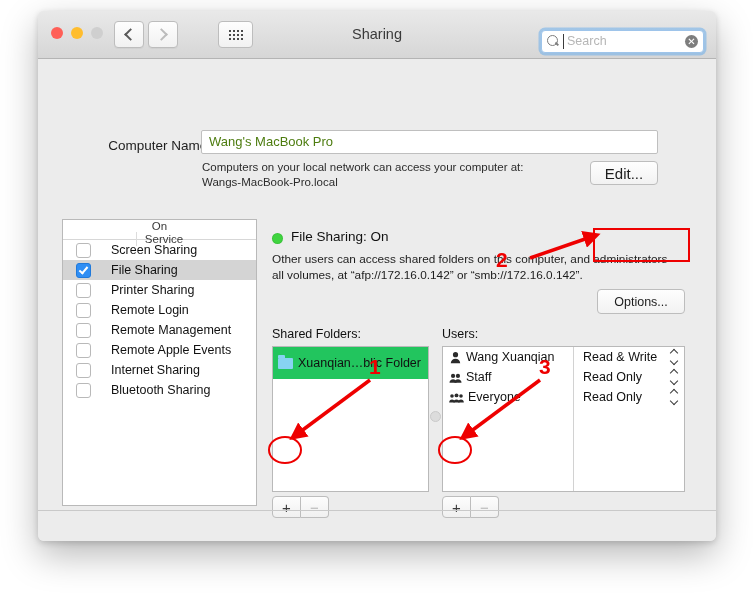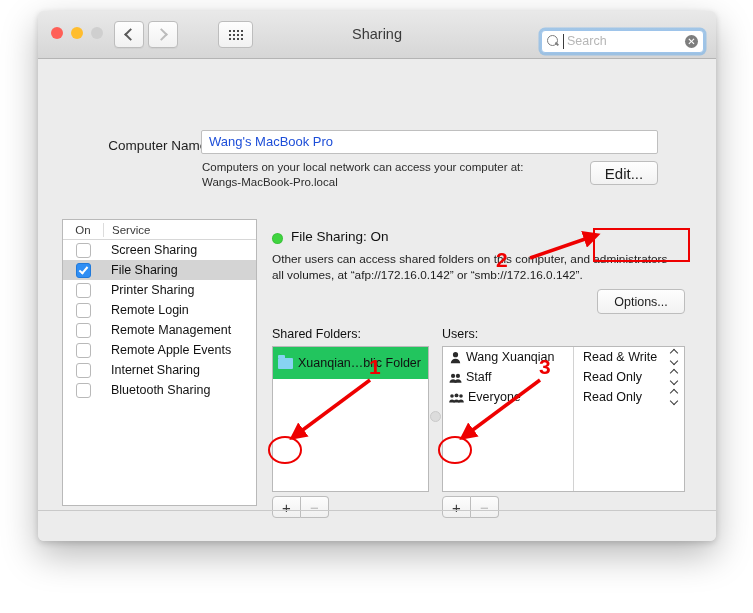--- a/index.html
+++ b/index.html
@@ -103,21 +103,21 @@
     position: absolute; left: 53px; top: 79px;
     font-size: 13.5px; color: #1d1d1d; text-align: right; width: 120px;
   }
   .cname-input {
     position: absolute; left: 163px; top: 71px;
     width: 455px; height: 22px;
     background: #ffffff; border: 1px solid #bfbfbf; border-radius: 2px;
   }
   .cname-value {
     position: absolute; left: 7px; top: 3px;
-    font-size: 13px; color: #1d4ed8;
+    font-size: 13px; color: #4d7c0f;
   }
   .cname-desc {
     position: absolute; left: 164px; top: 101px;
     font-size: 11.5px; color: #2c2c2c; line-height: 15px; width: 390px;
   }
   .editbtn {
     position: absolute; left: 552px; top: 102px;
     width: 66px; height: 22px;
     background: linear-gradient(to bottom,#fefefe,#f2f2f2);
     border: 1px solid #bdbdbd; border-radius: 4px;
@@ -126,21 +126,21 @@
   }
 
   
   .svc-panel {
     position: absolute; left: 24px; top: 160px;
     width: 193px; height: 285px;
     background: #ffffff; border: 1px solid #b9b9b9;
   }
   .svc-head {
     display: flex; height: 19px; align-items: center;
-    border-bottom: 1px solid #d7d7d7; background: #ffffff;
+    border-bottom: 1px solid #d7d7d7; background: #ffffff; flex-direction: column;
   }
   .svc-head .on { width: 40px; text-align: center; font-size: 11.5px; color: #3a3a3a; }
   .svc-head .sv { font-size: 11.5px; color: #3a3a3a; border-left: 1px solid #dcdcdc; padding-left: 8px; flex: 1; height: 14px; line-height: 14px;}
   .svc-row { display: flex; align-items: center; height: 20px; }
   .svc-row.selected { background: #d4d4d4; }
   .svc-row .cellchk { width: 40px; display: flex; align-items: center; justify-content: center; }
   .chk {
     width: 13px; height: 13px; border-radius: 3px;
     border: 1px solid #b9b9b9; background: #ffffff;
   }

